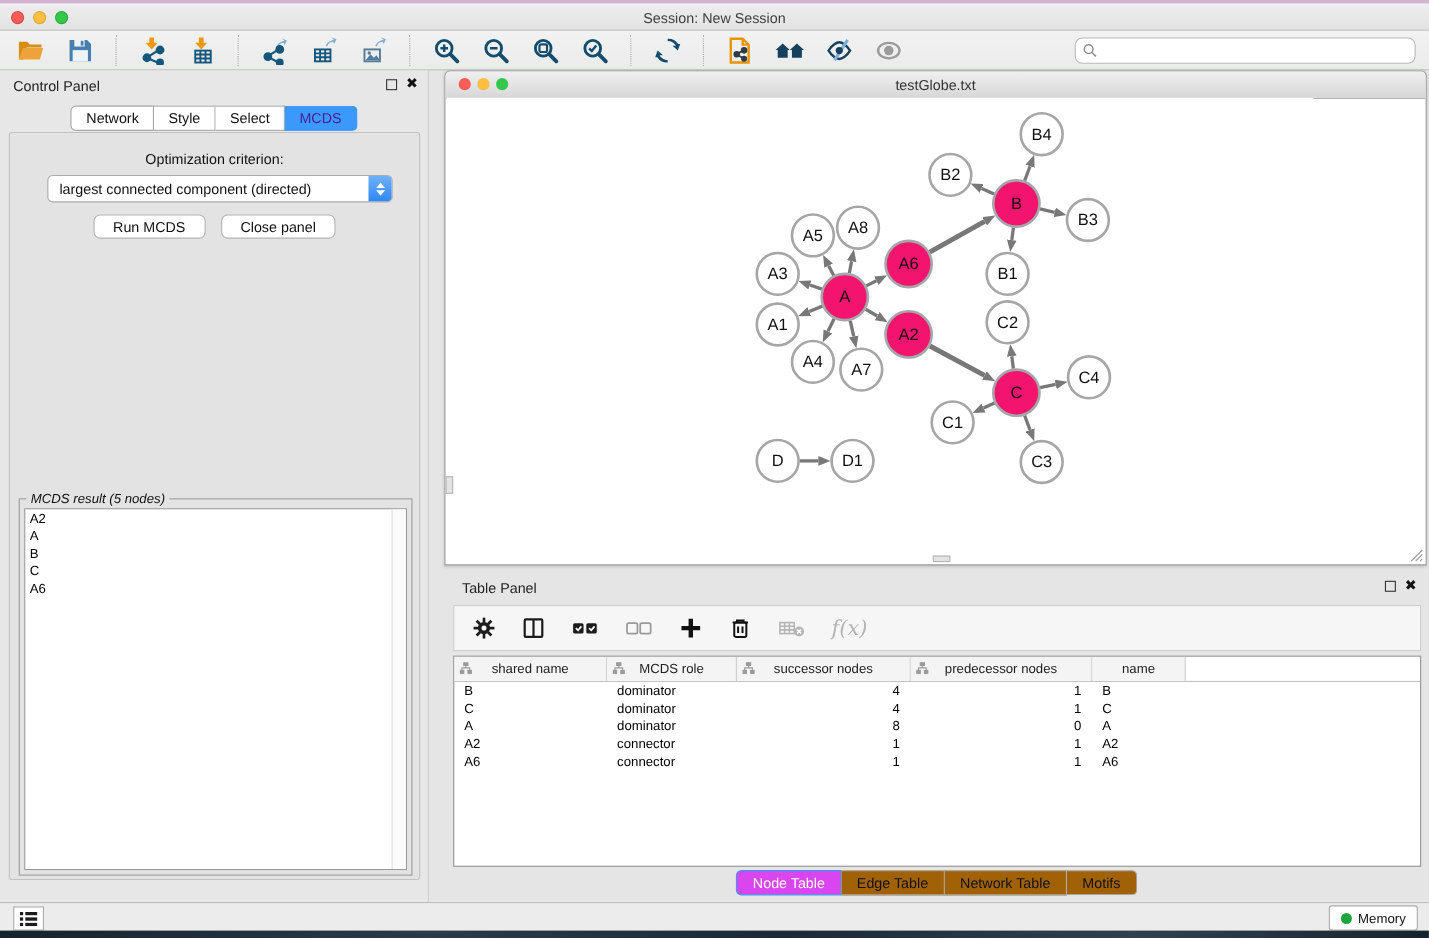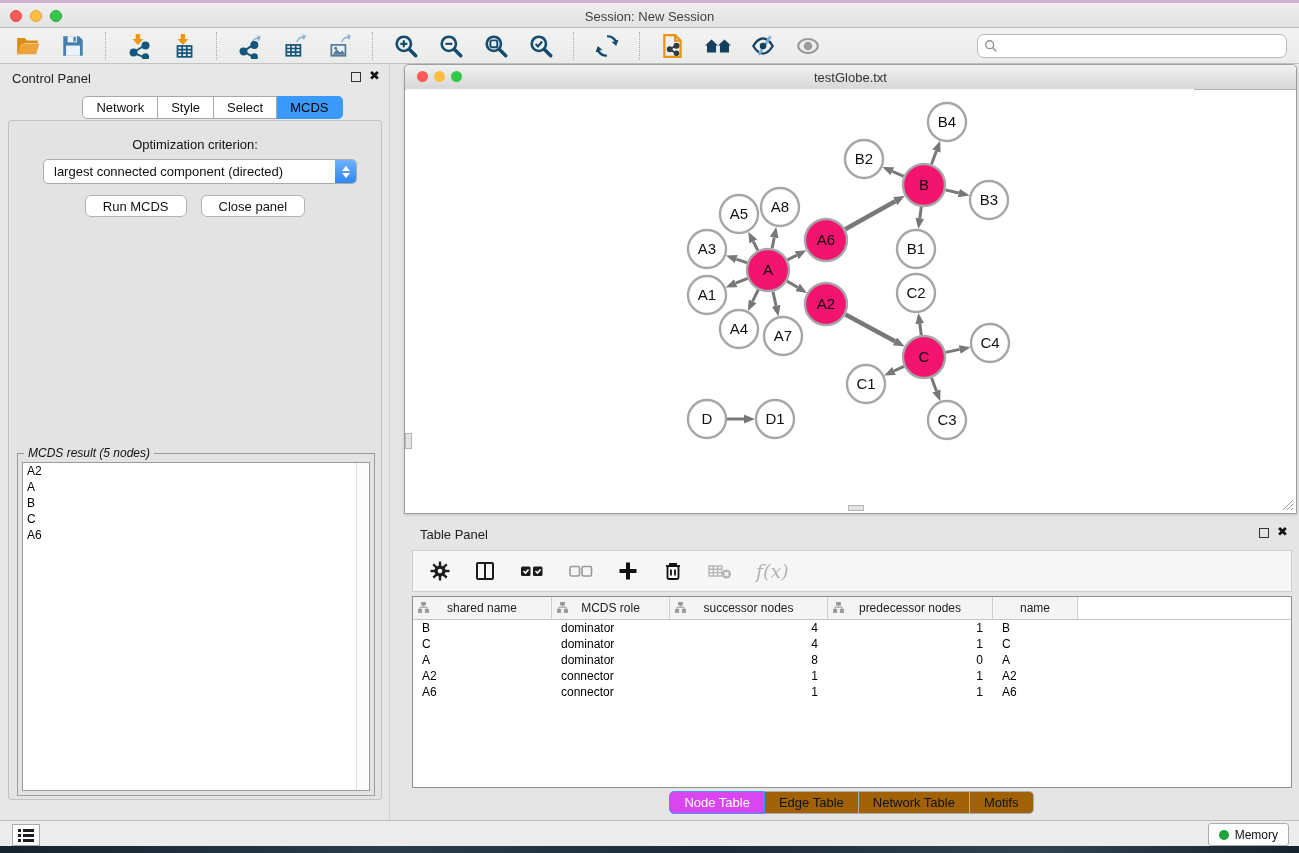--- a/index.html
+++ b/index.html
@@ -29,26 +29,26 @@
     border:1px solid #b9b9b9;border-radius:7px;display:flex;align-items:center;padding:0 6px;gap:4px;}
   .searchbox input{border:none;outline:none;flex:1;font-size:12px;background:transparent;
     font-family:"Liberation Sans",sans-serif;}
 
   
   .cpanel{left:0;top:64px;width:390px;height:756px;background:#e7e7e7;border-right:1px solid #cfcfcf;box-sizing:border-box;}
   .panel-head{position:absolute;left:0;top:0;width:100%;height:28px;}
   .panel-title{position:absolute;left:12px;top:7px;font-size:13px;color:#222;}
   .wbtn-float{position:absolute;top:8px;width:10px;height:10px;border:1.6px solid #333;box-sizing:border-box;}
   .wbtn-close{position:absolute;top:4px;font-size:13px;font-weight:bold;color:#111;}
-  .cp-tabs{position:absolute;left:0;top:32px;width:100%;display:flex;justify-content:center;margin-left:18px;}
+  .cp-tabs{position:absolute;left:0;top:32px;width:100%;display:flex;justify-content:center;}
   .cp-tab{background:#fff;border:1px solid #a8a8a8;border-left:none;padding:3px 13px;
     font-size:13px;color:#111;}
   .cp-tab:first-child{border-left:1px solid #a8a8a8;border-radius:5px 0 0 5px;}
   .cp-tab:last-child{border-radius:0 5px 5px 0;}
-  .cp-tab.sel{background:#3b99fc;border-color:#3b99fc;color:#000000;}
+  .cp-tab.sel{background:#3b99fc;border-color:#3b99fc;color:#4c1d95;}
   .cp-body{position:absolute;left:8px;top:56px;width:374px;height:680px;background:#e3e3e3;
     border:1px solid #c2c2c2;border-radius:3px;box-sizing:border-box;}
   .opt-label{position:absolute;left:0;right:0;top:16px;text-align:center;font-size:13px;color:#111;}
   .dropdown{position:absolute;left:34px;top:38px;width:314px;height:25px;background:#fff;
     border:1px solid #ababab;border-radius:5px;box-sizing:border-box;display:flex;align-items:center;}
   .dropdown .val{flex:1;font-size:13px;padding-left:10px;color:#111;}
   .dd-step{width:21px;height:23px;border-radius:0 4px 4px 0;
     background:linear-gradient(#6fb1fd,#2f87f8);display:flex;flex-direction:column;
     align-items:center;justify-content:center;gap:2px;}
   .chev{width:0;height:0;border-left:4px solid transparent;border-right:4px solid transparent;}

